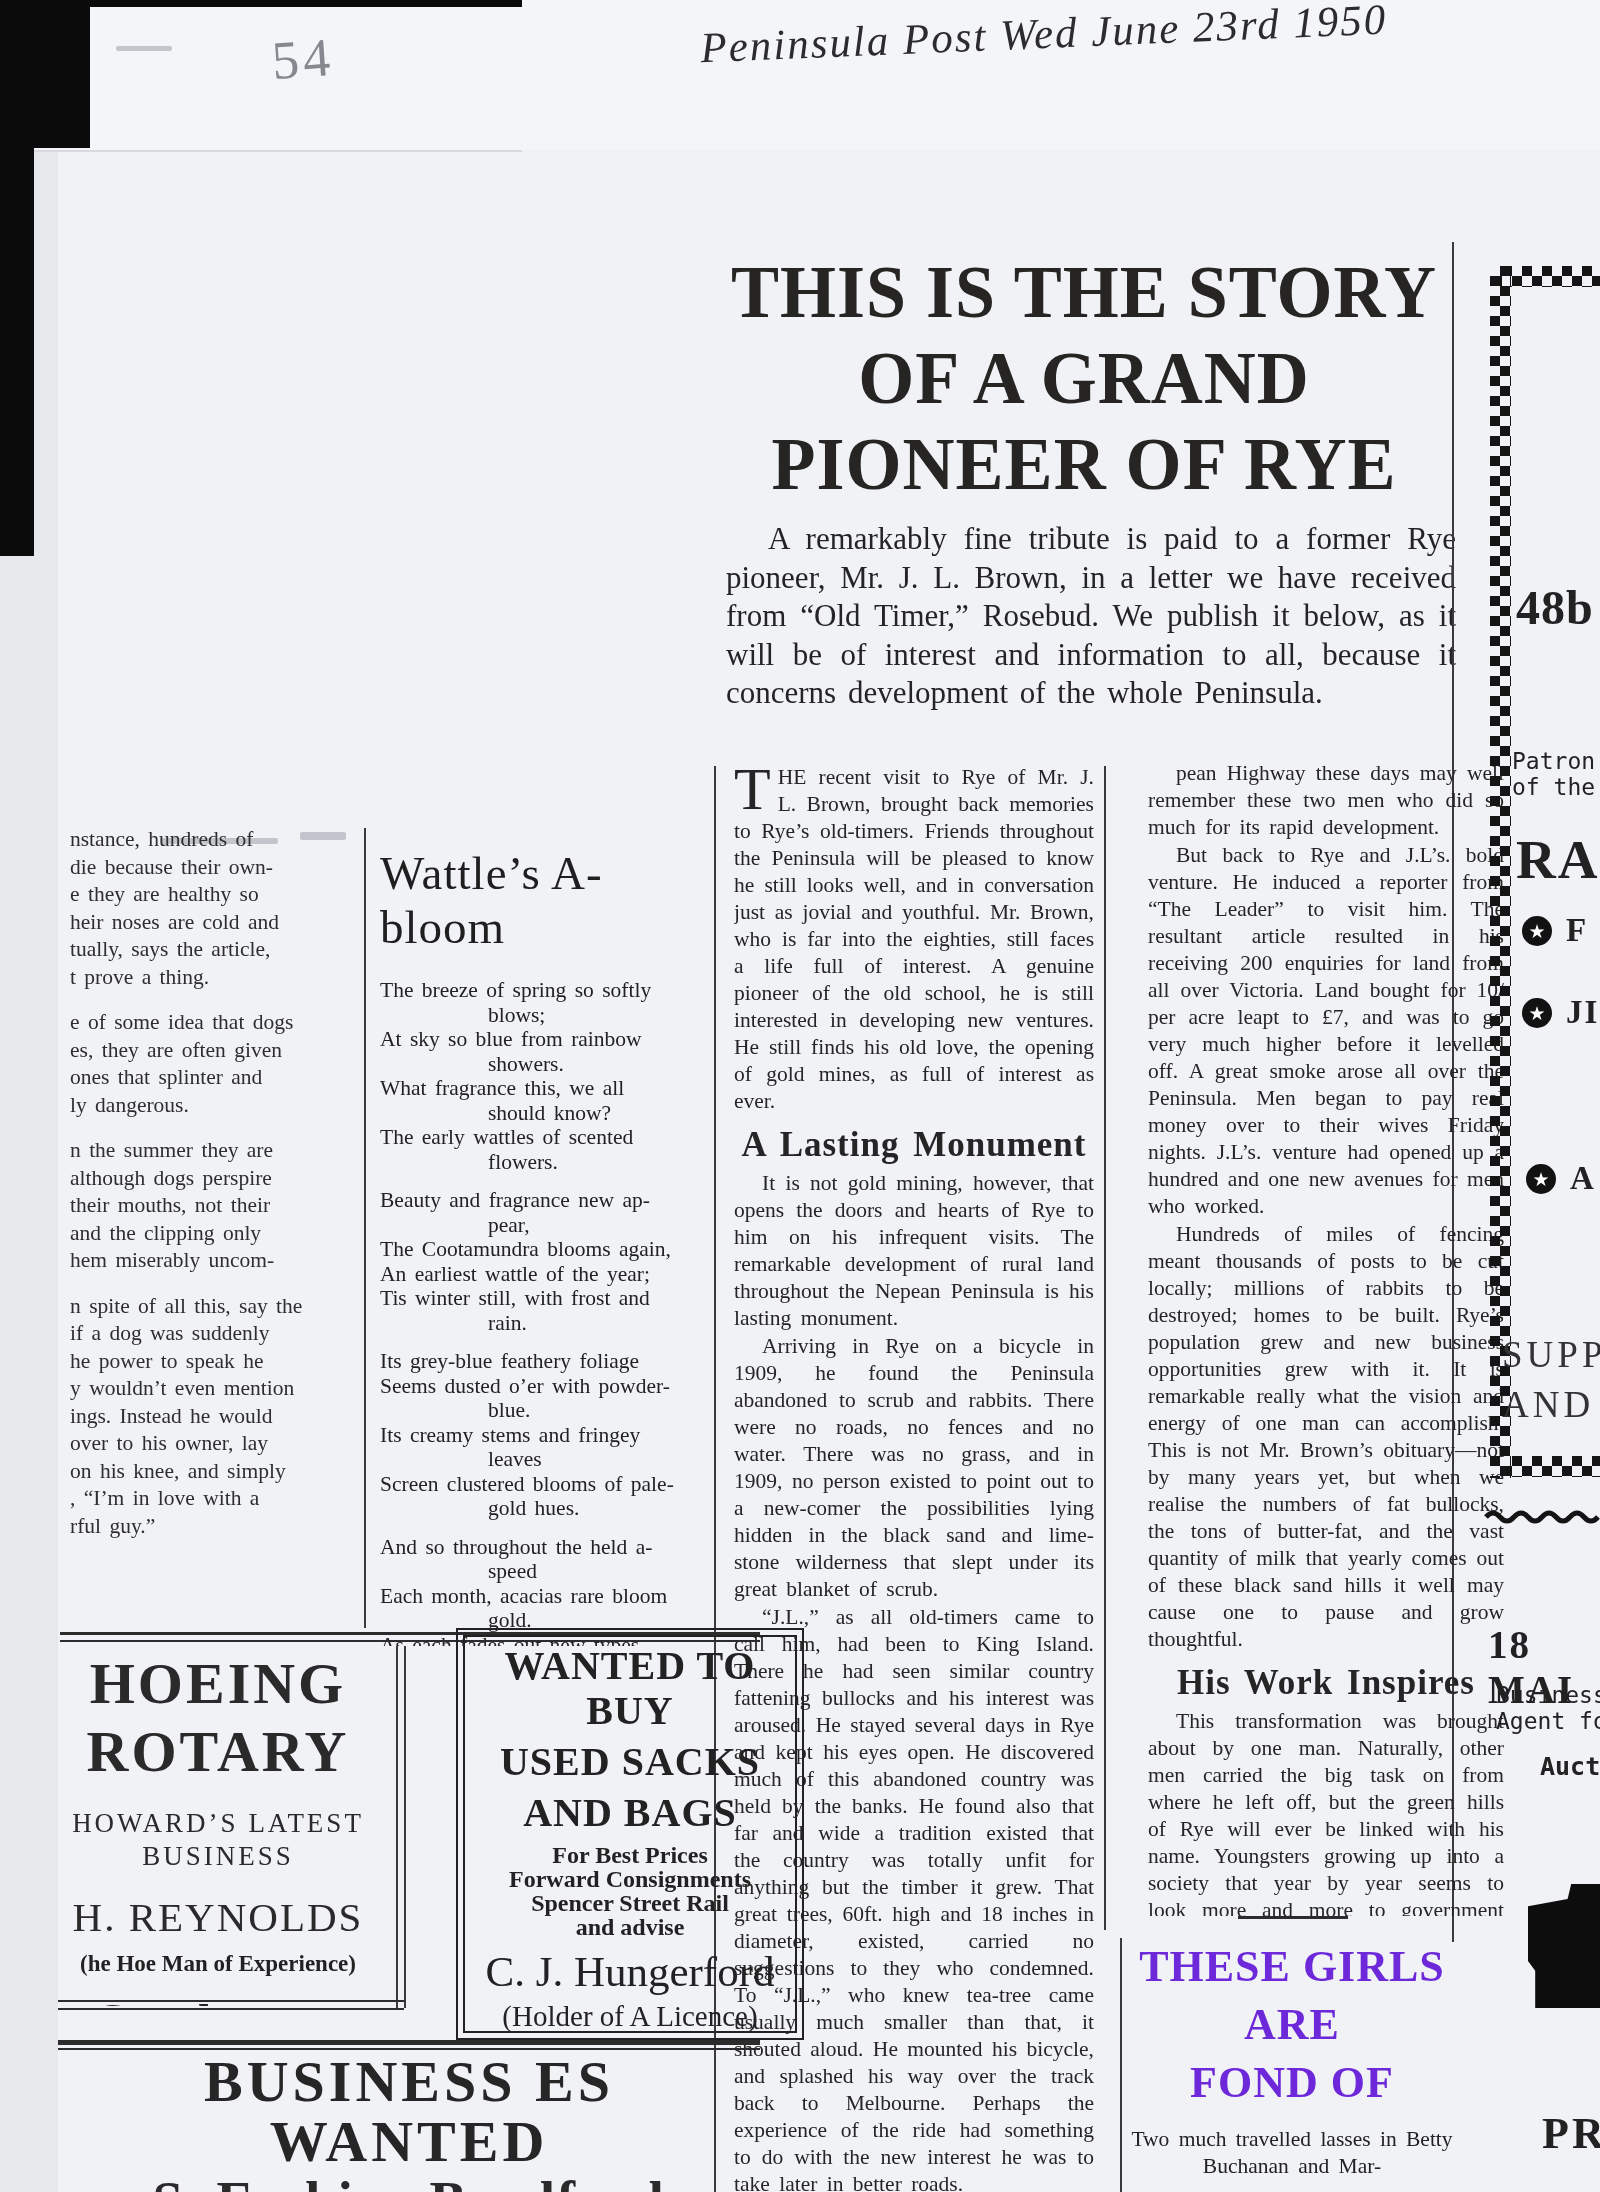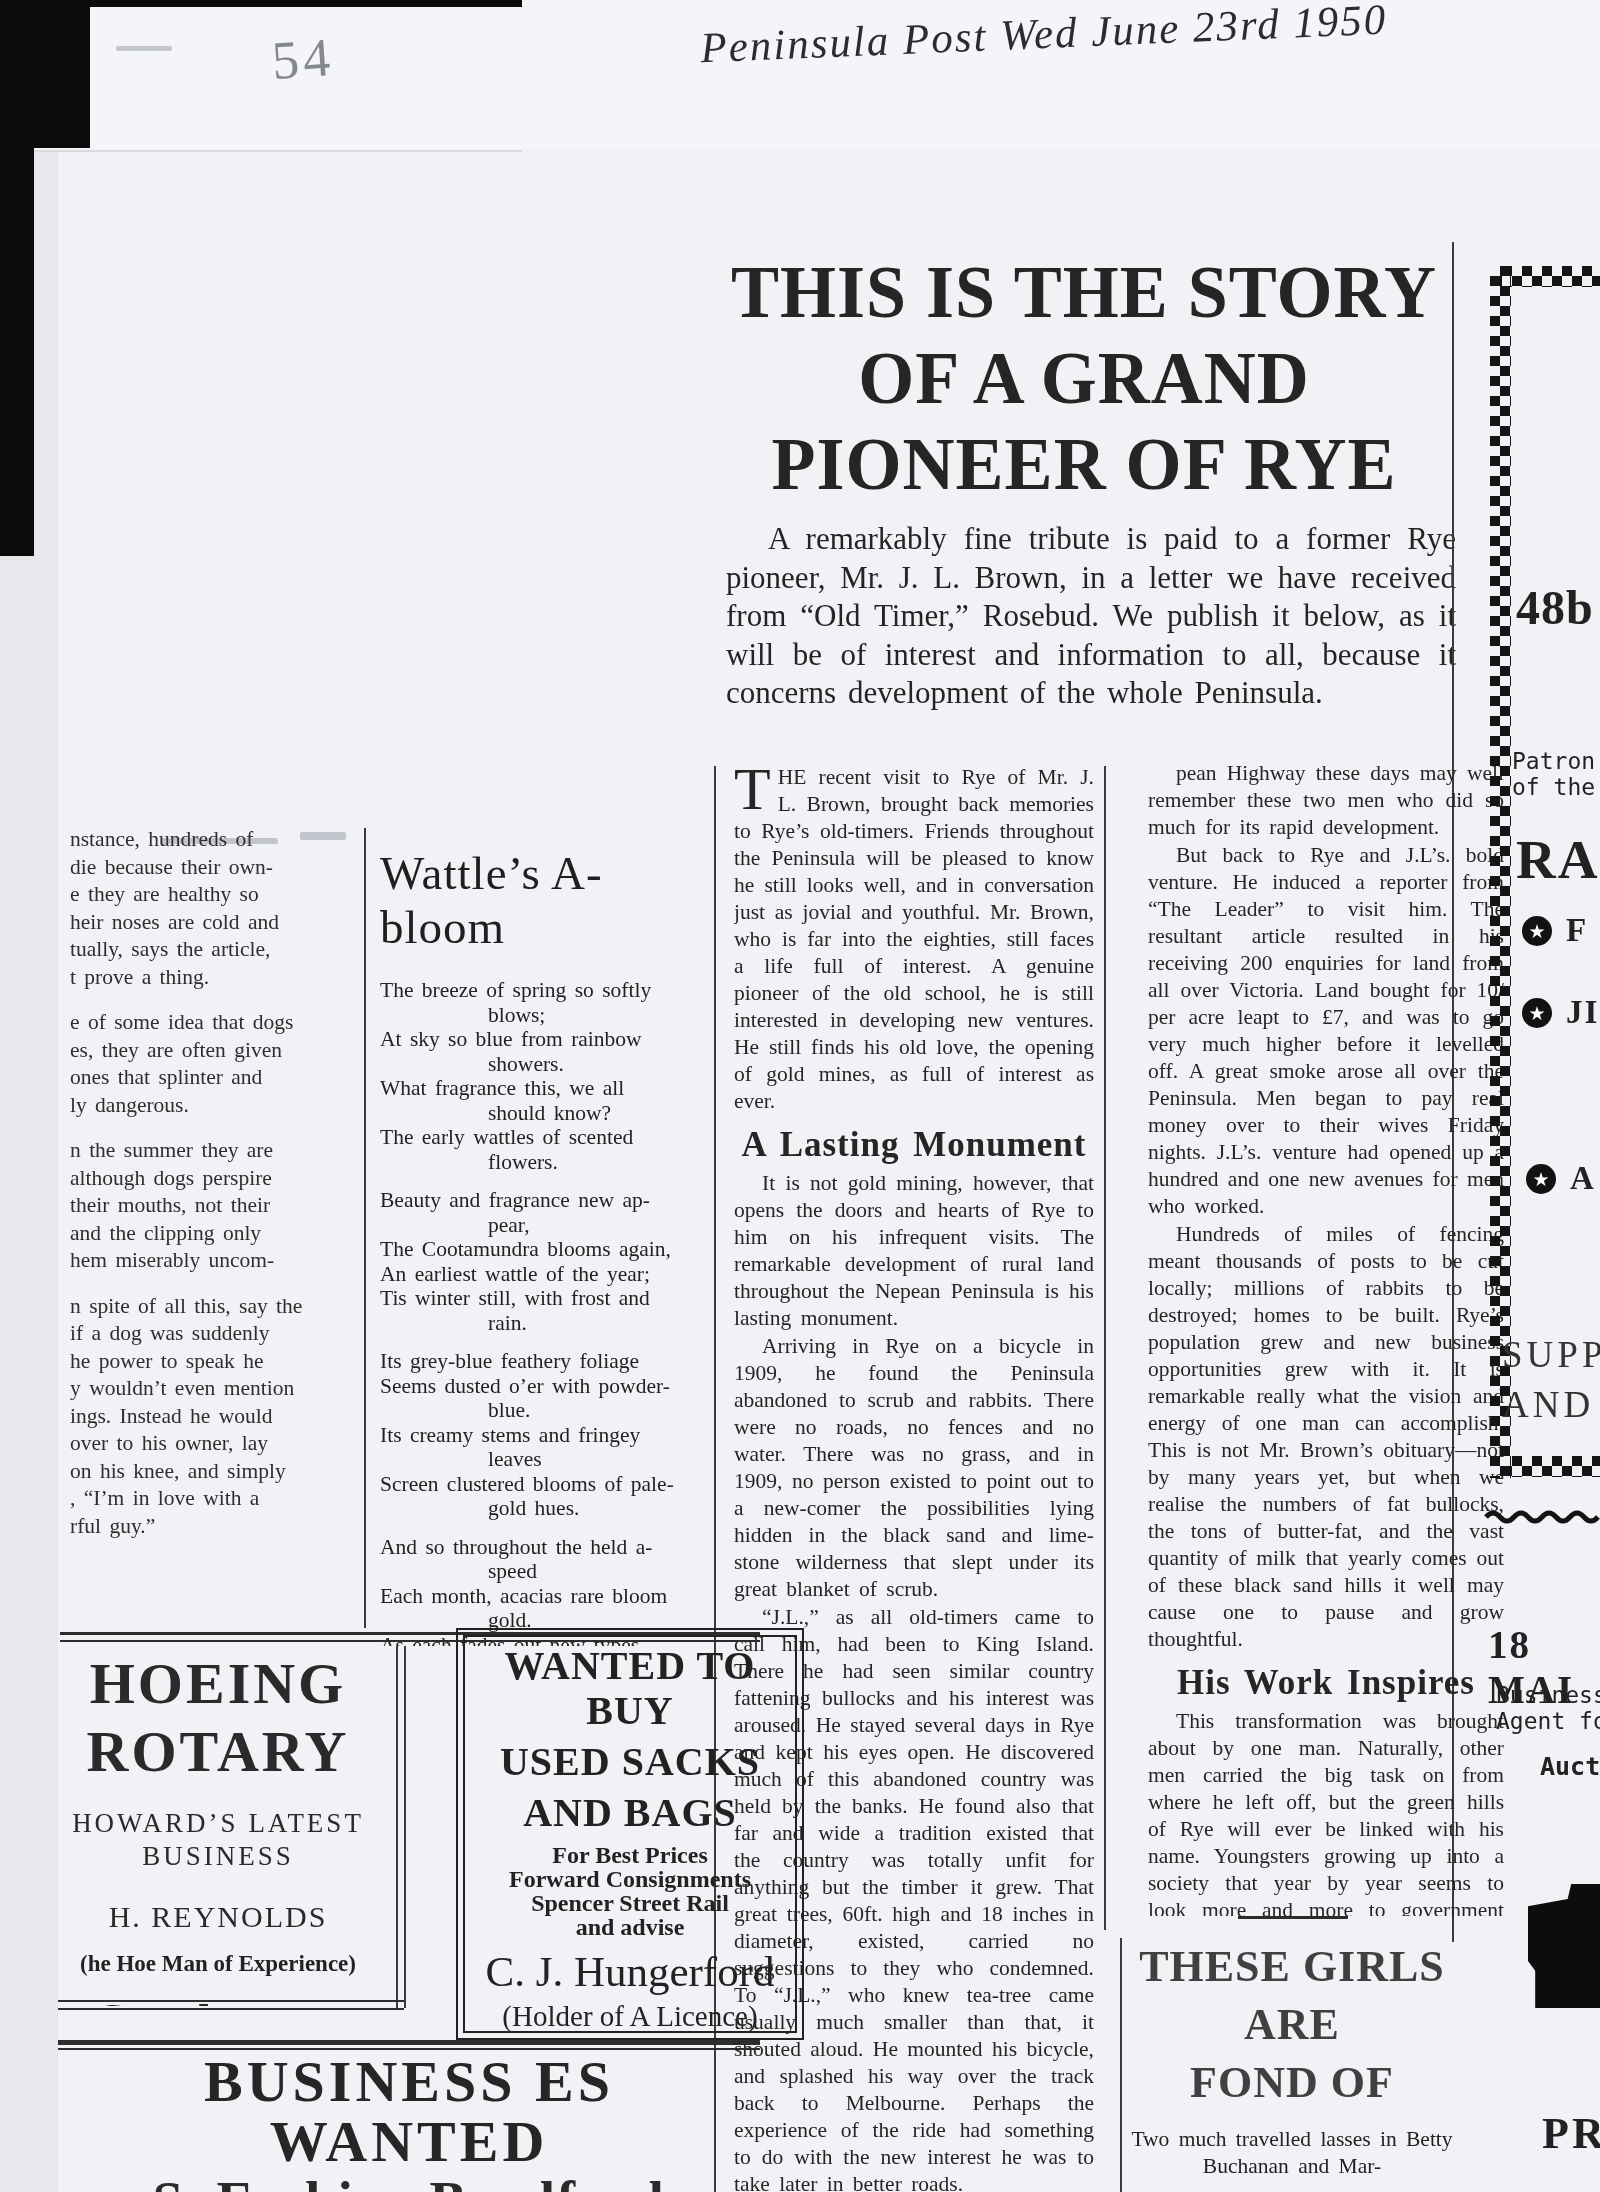--- a/index.html
+++ b/index.html
@@ -32,38 +32,38 @@
   .hrule{height:2px;background:#2c2c2c;}
   
   .col{font-size:21.5px;line-height:27px;text-align:justify;word-spacing:4px;color:#252525;overflow:hidden;}
   .col p{margin:0 0 1px 0;text-indent:28px;}
   .col p.noindent{text-indent:0;}
   .dropcap{float:left;font-size:60px;line-height:47px;padding:2px 7px 0 0;font-weight:500;}
   .subhead{font-size:35px;font-weight:bold;text-align:center;margin:16px 0 12px 0;letter-spacing:1px;text-indent:0;}
   .shortrule{height:3px;background:#2c2c2c;}
   
   .girls{left:1116px;top:1938px;width:352px;text-align:center;overflow:hidden;height:254px;}
-  .girls .ghl{font-size:44px;line-height:58px;font-weight:bold;letter-spacing:1px;color:#404040;}
+  .girls .ghl{font-size:44px;line-height:58px;font-weight:bold;letter-spacing:1px;color:#6d28d9;}
   .girls .gtxt{font-size:21.5px;line-height:27px;margin-top:14px;word-spacing:4px;}
   
   .poem{left:380px;top:846px;width:328px;overflow:hidden;height:800px;}
   .poem h2{font-size:47px;margin:0 0 24px 0;letter-spacing:1px;font-weight:normal;color:#1f1f1f;}
   .poem .ln{font-size:21.5px;line-height:24.5px;word-spacing:3px;}
   .poem .ln.ind{padding-left:108px;}
   .poem .ln.gap{height:14px;}
   
   .frag{left:70px;top:826px;width:292px;overflow:hidden;height:760px;}
   .frag .ln{font-size:21.5px;line-height:27.5px;word-spacing:3px;color:#2e2e2e;white-space:nowrap;}
   .frag .ln.gap{height:18px;}
   
   .ad-rotary{left:58px;top:1650px;width:336px;height:356px;overflow:hidden;}
   .ad-rotary .inner{position:relative;left:-16px;width:352px;text-align:center;}
   .rot-big{font-size:58px;line-height:68px;font-weight:bold;letter-spacing:3px;color:#2a2a2a;}
   .rot-mid{font-size:27px;line-height:31px;letter-spacing:3px;margin-top:22px;color:#2a2a2a;}
-  .rot-name{font-size:30px;line-height:50px;margin-top:20px;letter-spacing:2px;color:#2a2a2a;}
+  .rot-name{font-size:41px;line-height:50px;margin-top:20px;letter-spacing:2px;color:#2a2a2a;}
   .rot-sub{font-size:23px;line-height:28px;font-weight:bold;margin-top:8px;}
   .rot-town{font-size:47px;line-height:52px;font-weight:bold;margin-top:16px;}
   .ad-sacks{left:416px;top:1628px;width:344px;height:408px;border:2px solid #222;margin-left:40px;}
   .ad-sacks .inner2{position:absolute;left:5px;top:5px;right:5px;bottom:5px;border:2px solid #222;text-align:center;overflow:hidden;}
   .sack-title{font-size:40px;line-height:45px;font-weight:bold;letter-spacing:1px;margin-top:6px;}
   .sack-body{font-size:24px;line-height:24px;font-weight:bold;}
   .sack-name{font-size:43px;line-height:46px;margin-top:10px;}
   .sack-lic{font-size:29px;line-height:34px;margin-top:4px;}
   .ad-business{left:58px;top:2052px;width:702px;text-align:center;overflow:hidden;height:140px;}
   .biz-1{font-size:58px;line-height:60px;font-weight:bold;letter-spacing:4px;color:#262626;}

